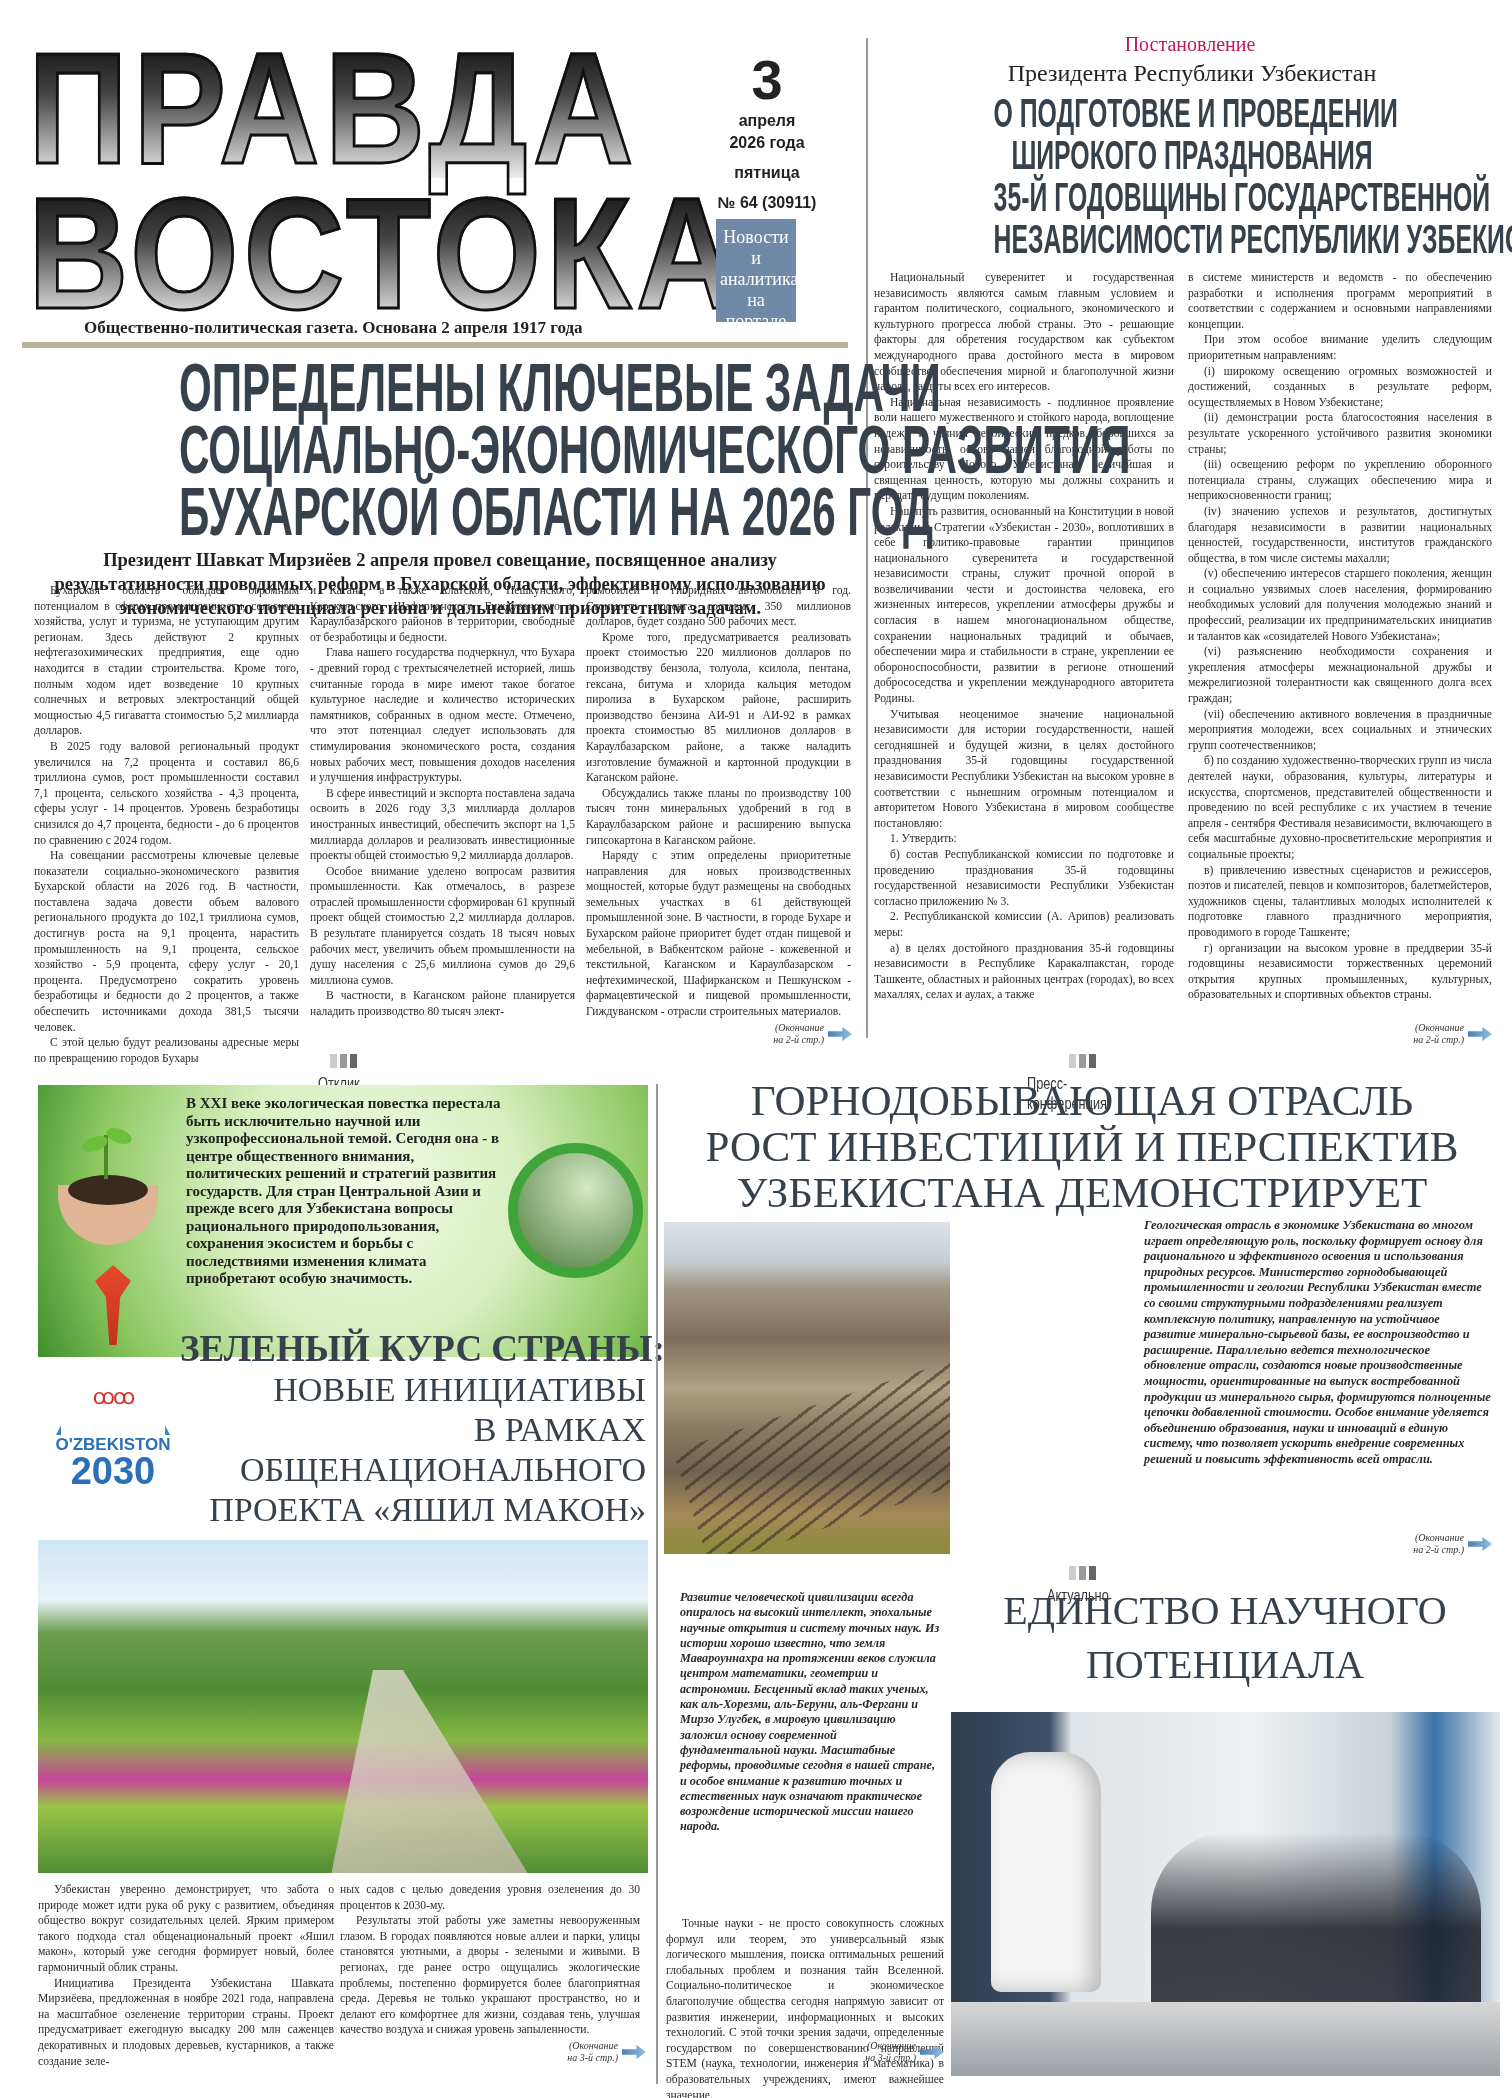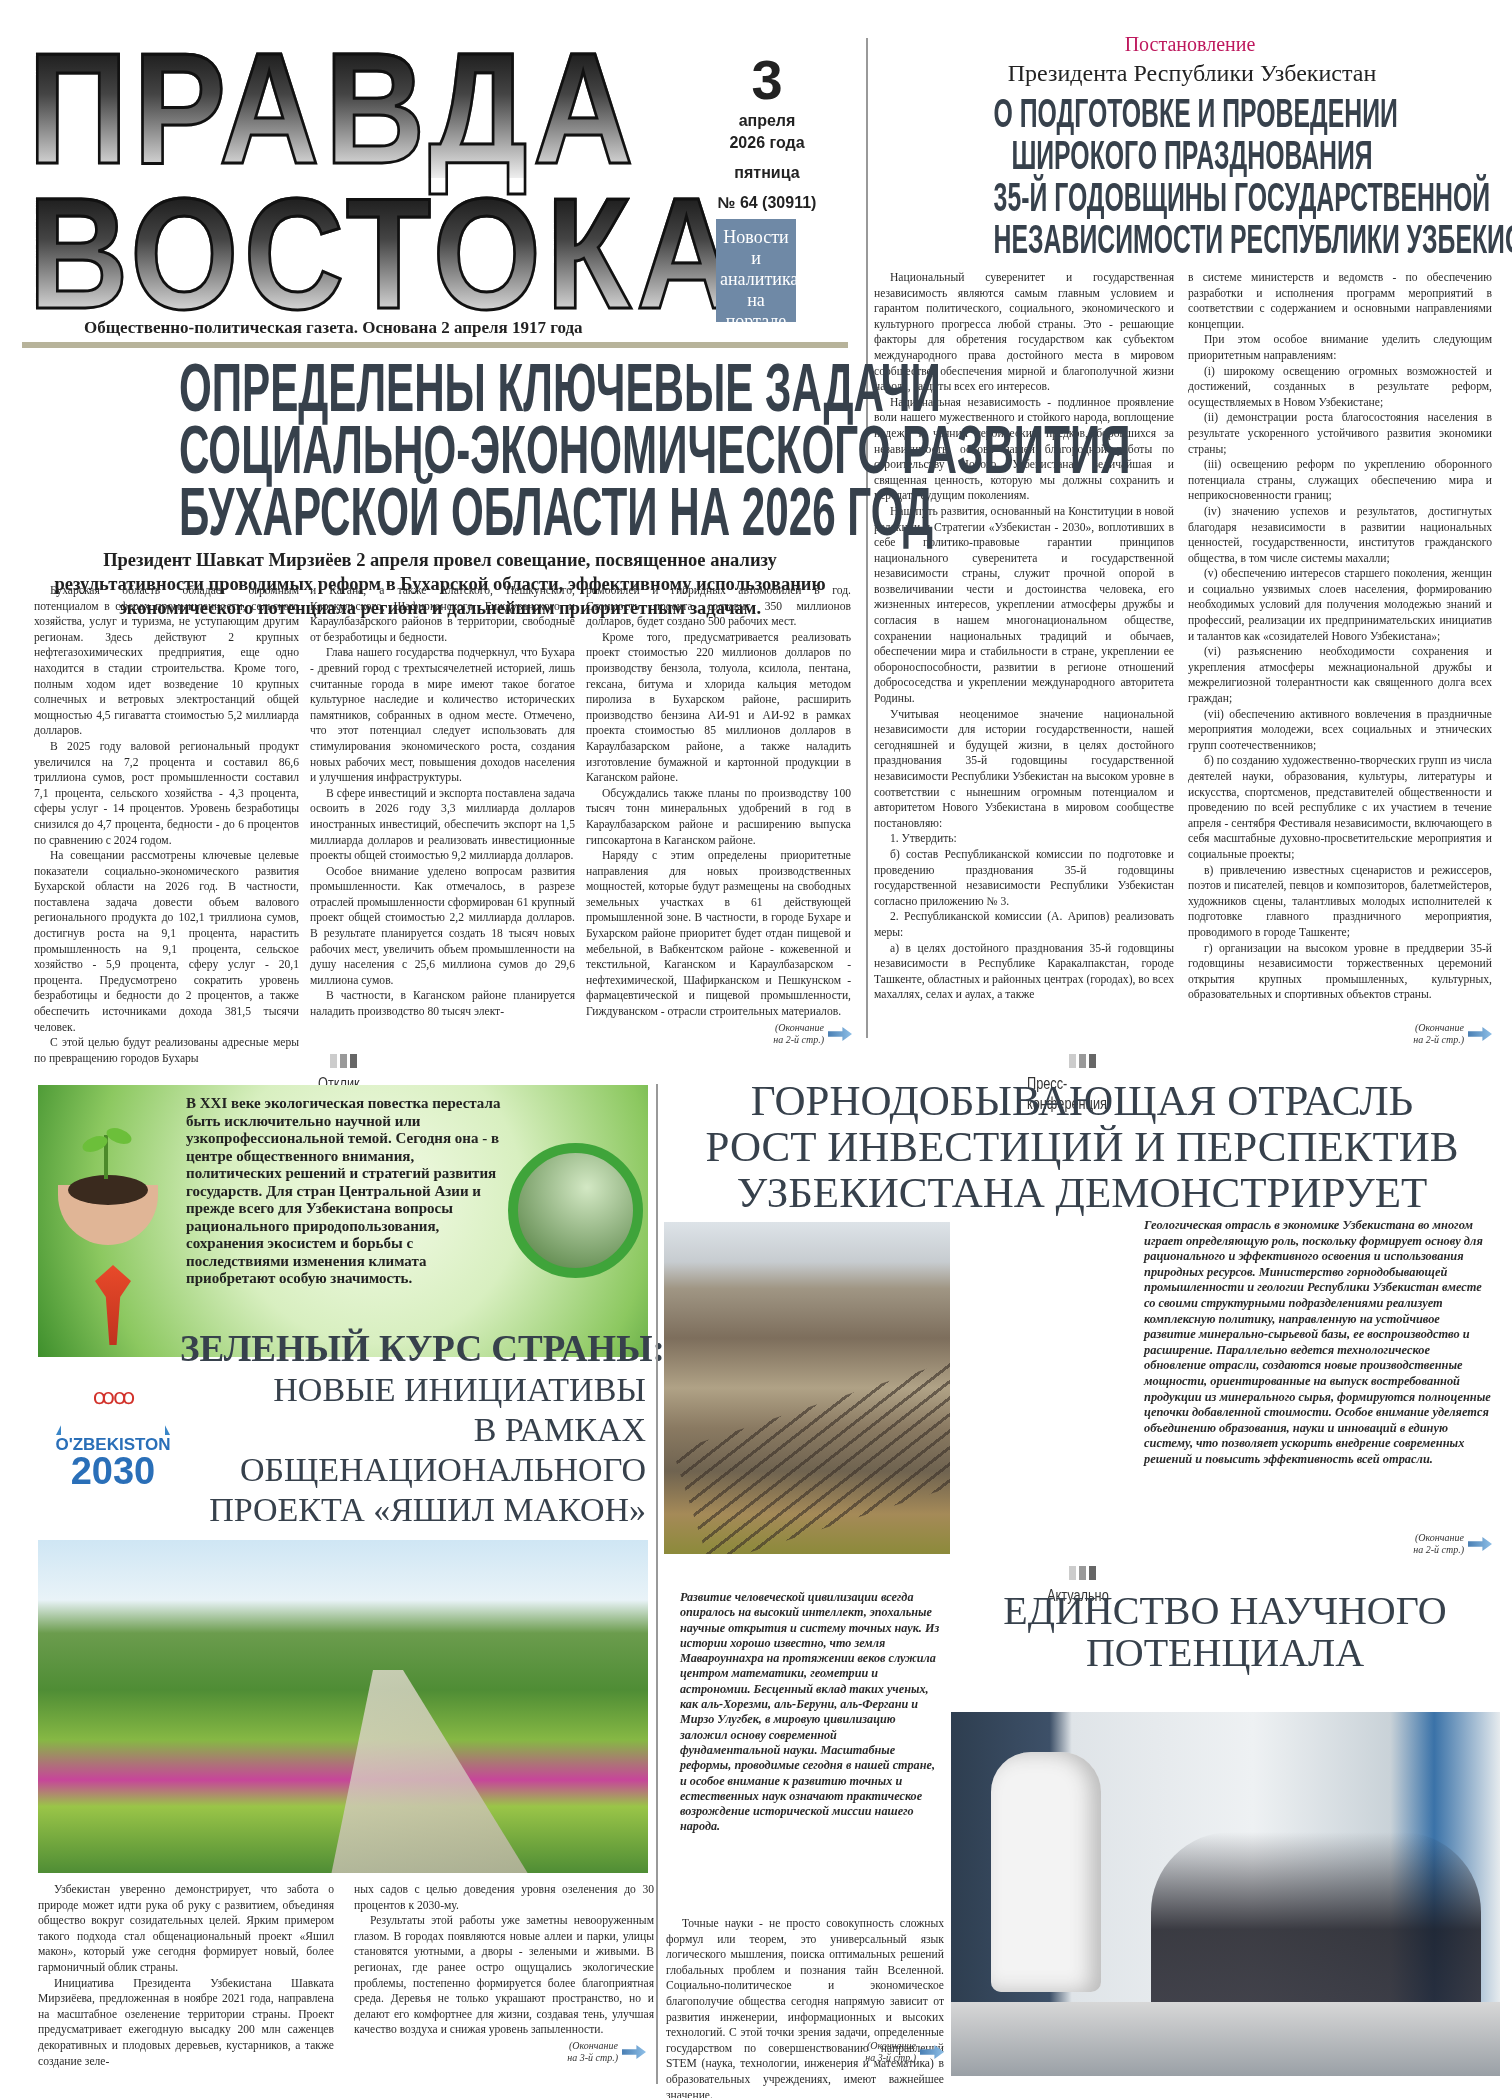--- a/index.html
+++ b/index.html
@@ -199,21 +199,21 @@
 
 <div class="abs photo" style="left:38px; top:1540px; width:610px; height:333px; background:
   linear-gradient(180deg, #cfe6f4 0%, #e9f3f8 18%, #6b9c4d 28%, #4f8d35 45%, #86b844 60%, #c7459a 72%, #9ac548 80%, #4f8d35 100%);">
   <div style="position:absolute; left:200px; top:130px; width:300px; height:220px; background:linear-gradient(160deg, #e8e2d6, #bfb5a6); clip-path: polygon(45% 0, 55% 0, 100% 100%, 30% 100%); opacity:0.8;"></div>
 </div>
 
 <div class="abs body-col" style="left:38px; top:1882px; width:296px;">
   <p>Узбекистан уверенно демонстрирует, что забота о природе может идти рука об руку с развитием, объединяя общество вокруг созидательных целей. Ярким примером такого подхода стал общенациональный проект «Яшил макон», который уже сегодня формирует новый, более гармоничный облик страны.</p>
   <p>Инициатива Президента Узбекистана Шавката Мирзиёева, предложенная в ноябре 2021 года, направлена на масштабное озеленение территории страны. Проект предусматривает ежегодную высадку 200 млн саженцев декоративных и плодовых деревьев, кустарников, а также создание зеле-</p>
 </div>
-<div class="abs body-col" style="left:354px; top:1882px; width:300px;">
+<div class="abs body-col" style="left:340px; top:1882px; width:300px;">
   <p style="text-indent:0;">ных садов с целью доведения уровня озеленения до 30 процентов к 2030-му.</p>
   <p>Результаты этой работы уже заметны невооруженным глазом. В городах появляются новые аллеи и парки, улицы становятся уютными, а дворы - зелеными и живыми. В регионах, где ранее остро ощущались экологические проблемы, постепенно формируется более благоприятная среда. Деревья не только украшают пространство, но и делают его комфортнее для жизни, создавая тень, улучшая качество воздуха и снижая уровень запыленности.</p>
 </div>
 <div class="abs continue" style="left:534px; top:2040px; width:112px;">
   <span style="width:60px; display:inline-block;">(Окончание на 3-й стр.)</span>
   <span class="arrow-icon"></span>
 </div>
 
 <div class="abs vrule" style="left:656px; top:1084px; height:1000px;"></div>
 
@@ -261,21 +261,21 @@
   <p>Точные науки - не просто совокупность сложных формул или теорем, это универсальный язык логического мышления, поиска оптимальных решений глобальных проблем и познания тайн Вселенной. Социально-политическое и экономическое благополучие общества сегодня напрямую зависит от развития инженерии, информационных и высоких технологий. С этой точки зрения задачи, определенные государством по совершенствованию направлений STEM (наука, технологии, инженерия и математика) в образовательных учреждениях, имеют важнейшее значение.</p>
 </div>
 
 <div class="abs continue" style="left:832px; top:2040px; width:112px;">
   <span style="width:60px; display:inline-block;">(Окончание на 3-й стр.)</span>
   <span class="arrow-icon"></span>
 </div>
 
 <div class="abs serif-head" style="left:950px; top:1590px; width:550px;">
   <div style="font-size:40px; line-height:42px; white-space:nowrap;">ЕДИНСТВО НАУЧНОГО</div>
-  <div style="font-size:40px; line-height:42px; white-space:nowrap;">ПОТЕНЦИАЛА</div>
+  <div style="font-size:40px; line-height:42px; white-space:nowrap;margin-top:12px;">ПОТЕНЦИАЛА</div>
 </div>
 
 <div class="abs photo" style="left:951px; top:1712px; width:549px; height:364px; background:
   linear-gradient(90deg, #2e3e50 0%, #3d5068 18%, #dfe4e8 22%, #eef1f3 55%, #c9d2d8 80%, #3a72a8 88%, #e6ebee 100%);">
   <div style="position:absolute; left:40px; top:40px; width:110px; height:240px; background:#f3f3f3; border-radius:40px 40px 10px 10px; box-shadow: inset -10px 0 20px #bbb;"></div>
   <div style="position:absolute; left:200px; top:120px; width:330px; height:244px; background:linear-gradient(180deg, transparent 0%, #1c1c24 40%, #2a2a36 100%); border-radius:80px 80px 0 0; opacity:0.85;"></div>
   <div style="position:absolute; left:0; top:290px; width:549px; height:74px; background:linear-gradient(180deg, #d7d7d7, #9aa0a6);"></div>
 </div>
 
 </body></html>

